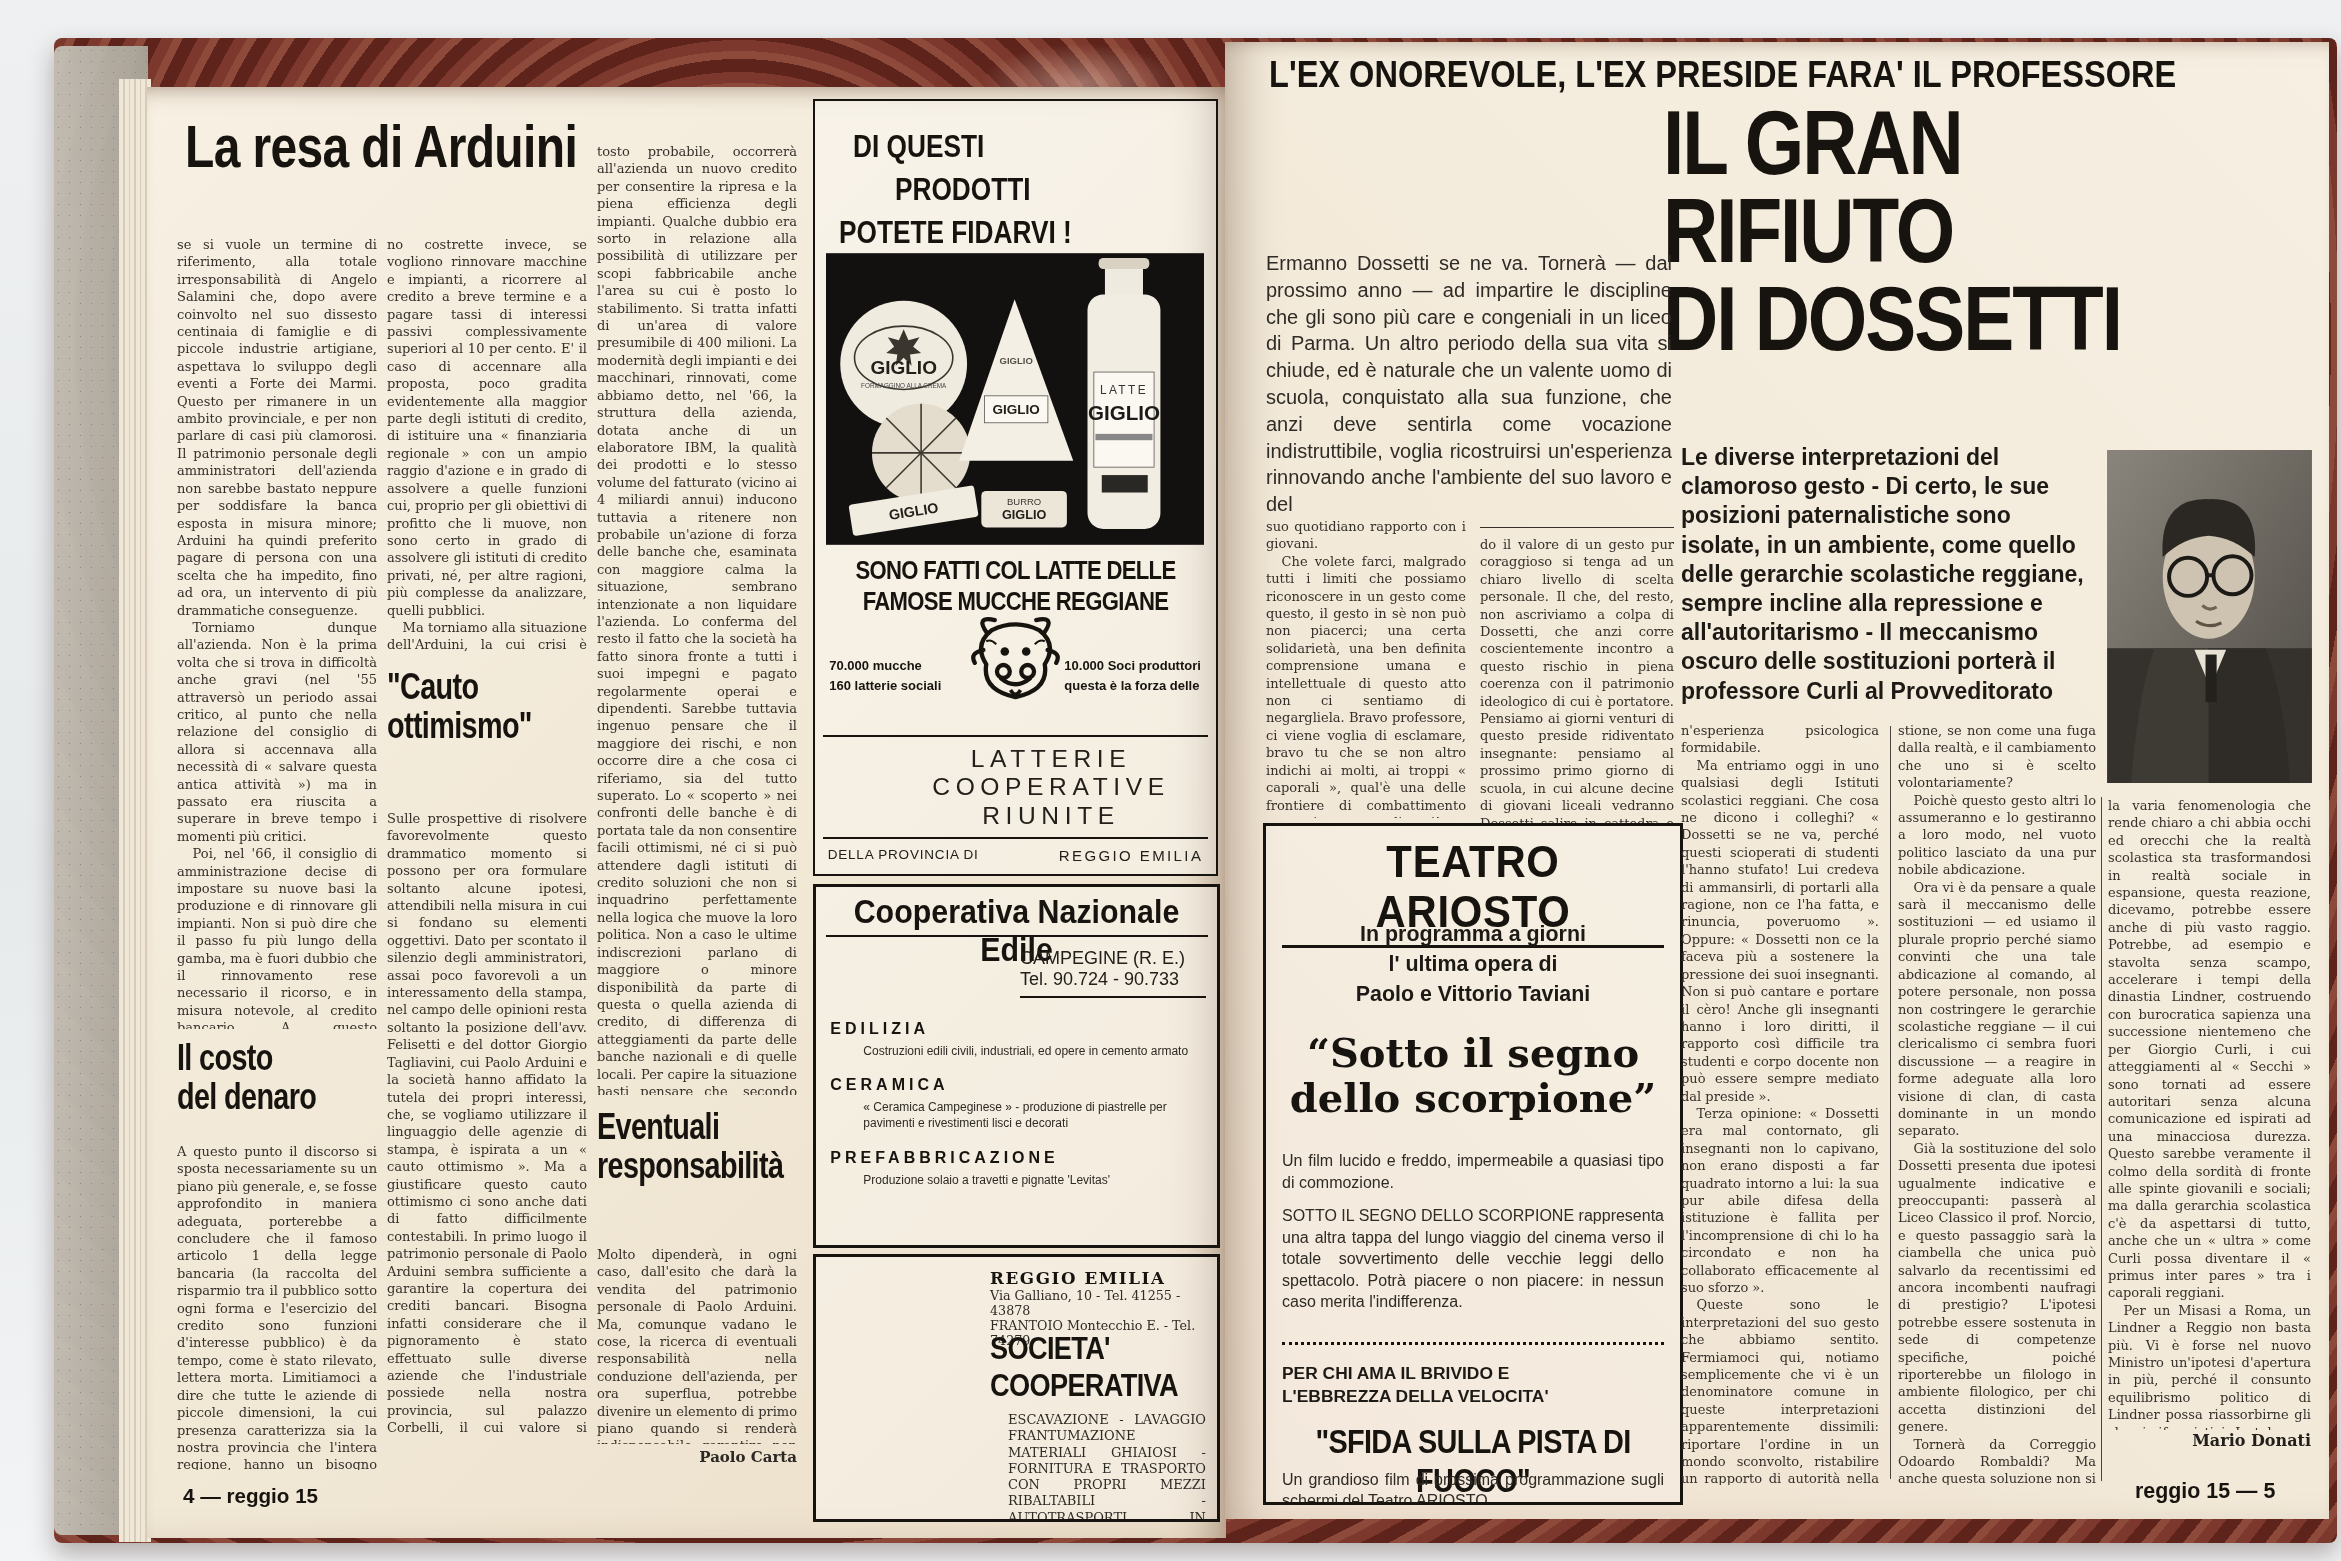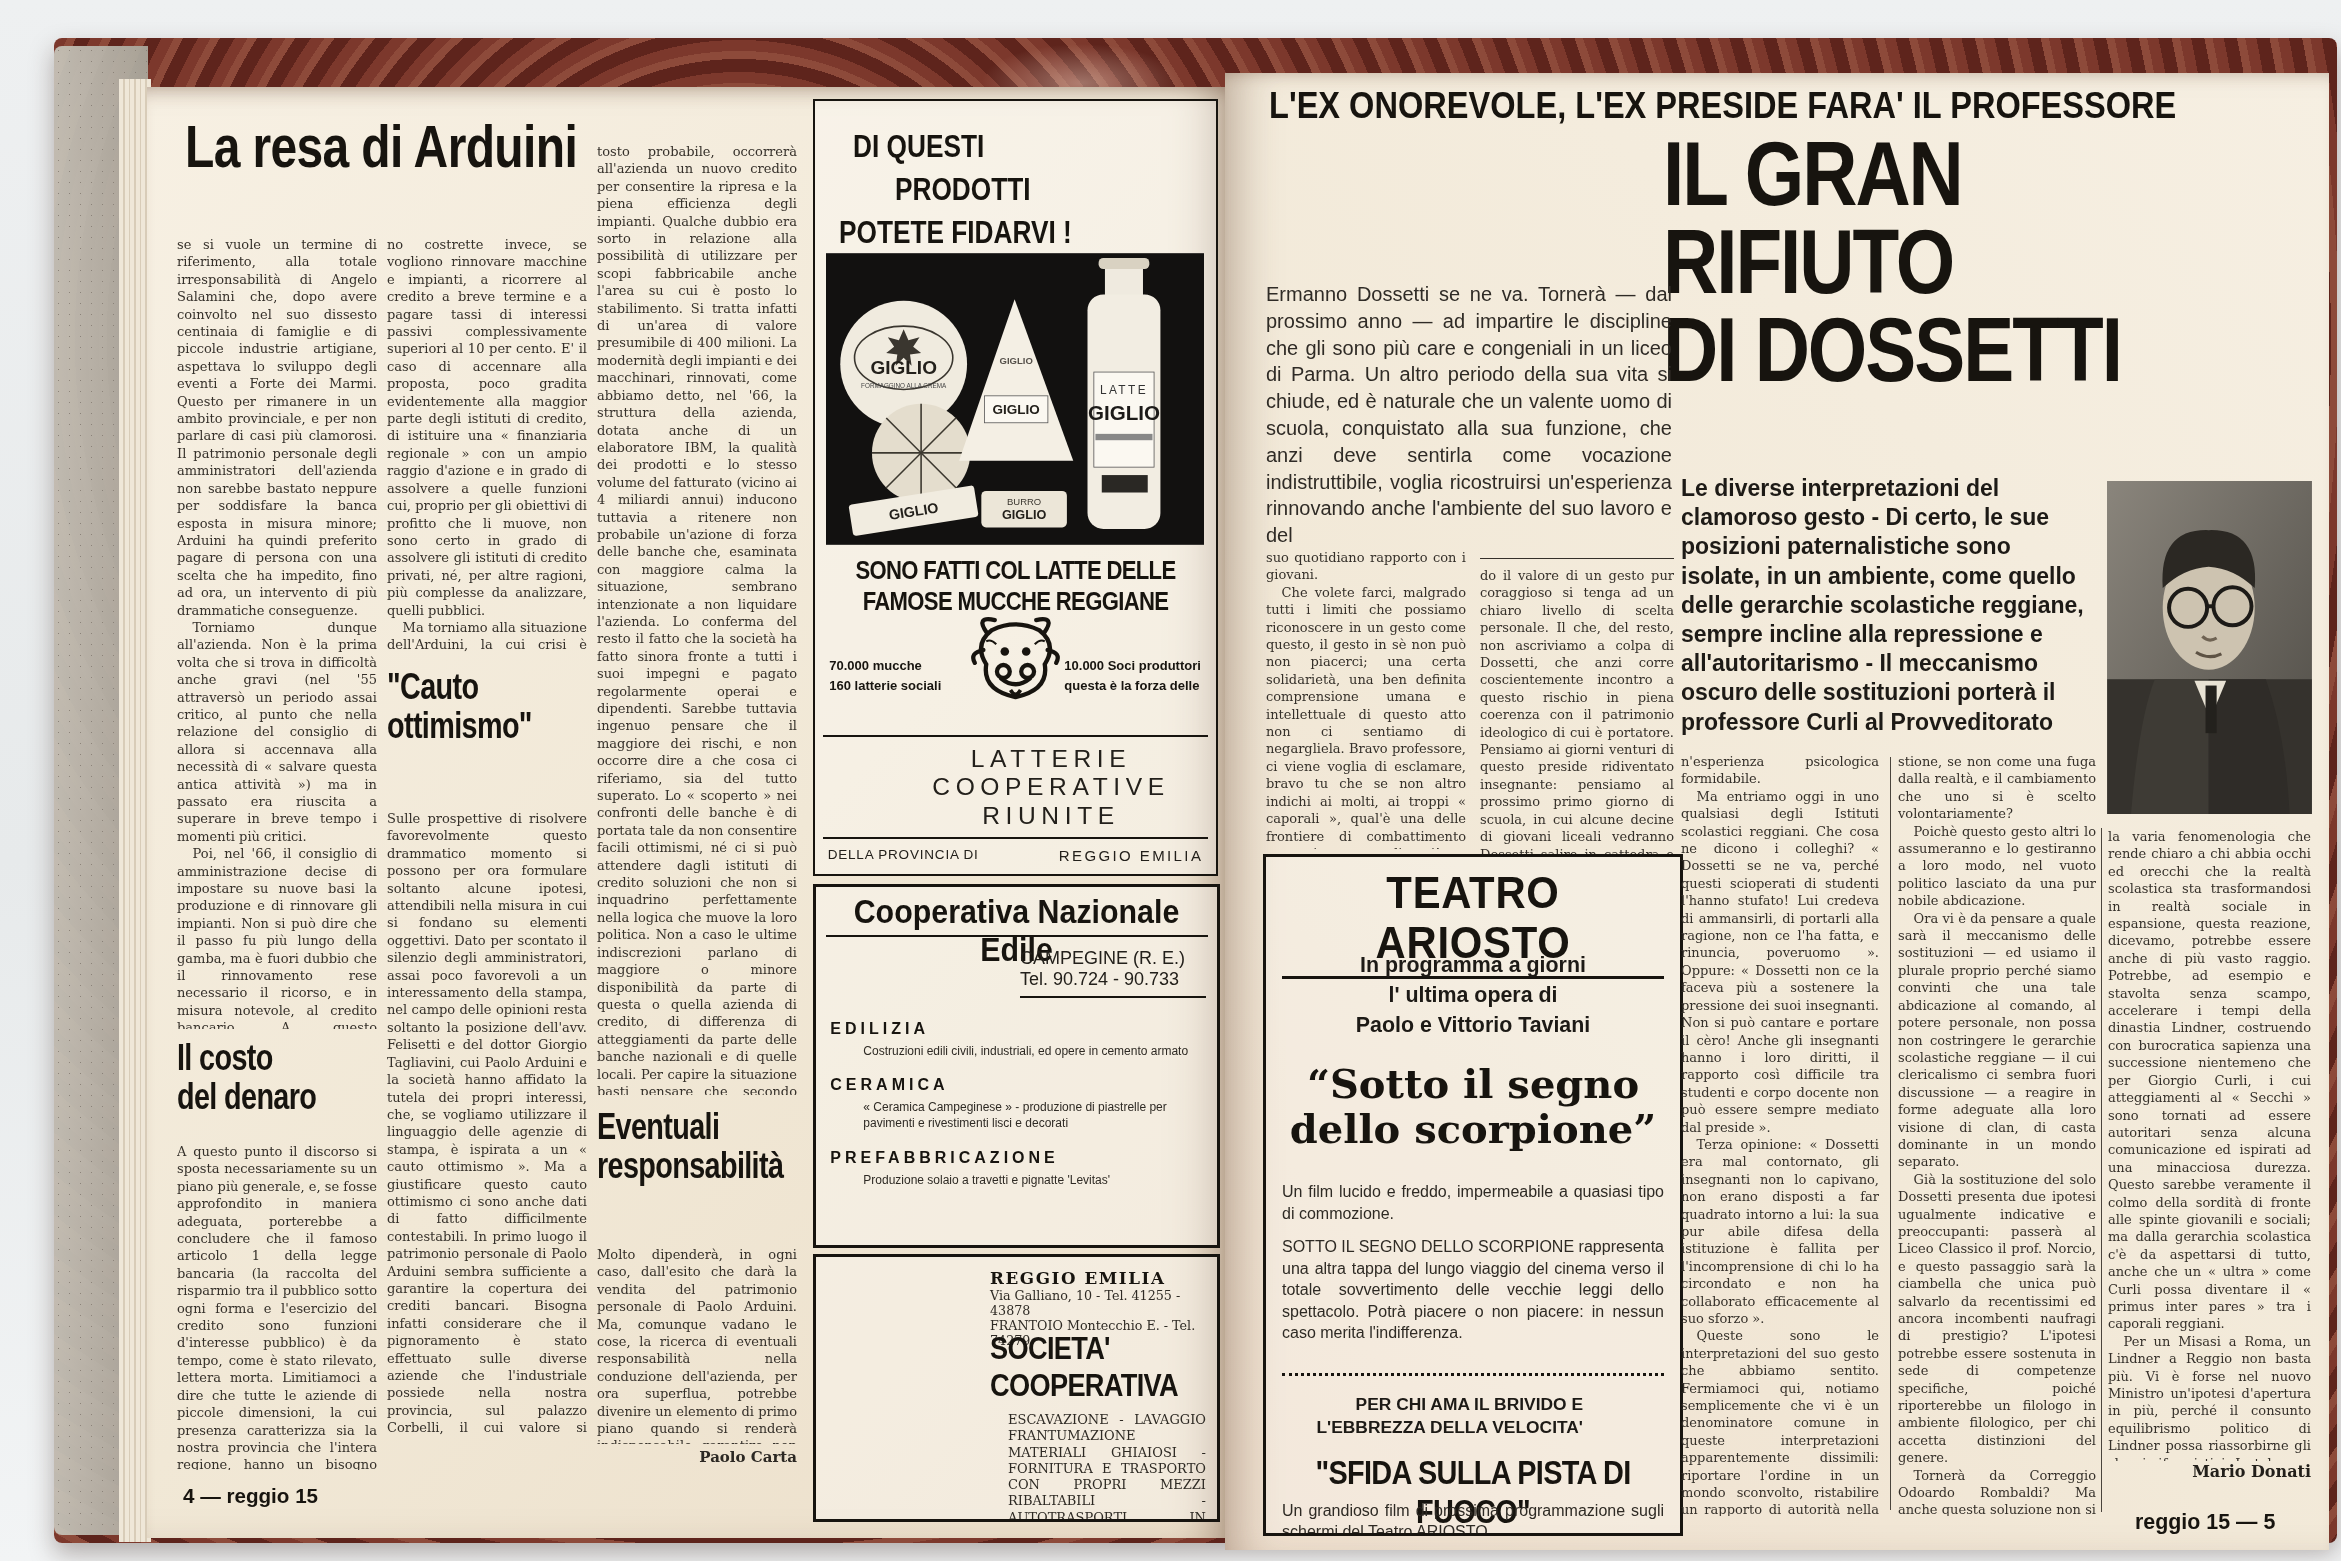--- a/index.html
+++ b/index.html
@@ -29,21 +29,21 @@
     position:absolute;left:119px;top:79px;width:32px;height:1463px;
     background:repeating-linear-gradient(90deg,#efe7d8 0 4px,#d8ccb8 4px 5.6px);
   }
   .page{position:absolute;overflow:hidden;}
   .page-left{
     left:147px;top:87px;width:1079px;height:1451px;
     background:linear-gradient(135deg,#f7f0e3 0%,#f1e8d6 55%,#ecdfca 100%);
     box-shadow:inset -36px 0 48px -28px rgba(90,55,35,.5), inset 0 14.3px 20px -14.3px rgba(90,55,35,.45);
   }
   .page-right{
-    left:1225px;top:73px;width:1104px;height:1477px;
+    left:1225px;top:42px;width:1104px;height:1477px;
     background:linear-gradient(225deg,#f6efe2 0%,#f2e9d8 60%,#efe0cf 100%);
     box-shadow:inset 36px 0 48px -28px rgba(90,55,35,.4), inset 0 11px 17.4px -12.7px rgba(90,55,35,.35);
   }
   
   .cond{font-family:"Liberation Sans",sans-serif;font-weight:700;transform:scaleX(.8);transform-origin:left top;letter-spacing:-0.8px;color:#17140f;}
   .preline{white-space:pre-line;}
   .serifcol{font-family:"DejaVu Serif",serif;font-size:13px;line-height:1.34;text-align:justify;color:#35302a;position:absolute;overflow:hidden;}
   .serifcol p{margin:0;}
   .serifcol p + p{text-indent:1.2em;}
   .sanslead{font-family:"Liberation Sans",sans-serif;}
@@ -255,21 +255,21 @@
       <div style="text-align:center;font-size:44px;font-weight:700;letter-spacing:0.8px;color:#17140f;transform:scaleX(.95);transform-origin:center top;">TEATRO ARIOSTO</div>
     </div>
     <div class="teatro-inner preline" style="top:205px;text-align:center;font-family:'DejaVu Serif',serif;font-weight:700;font-size:40px;line-height:1.12;color:#17140f;">“Sotto il segno
 dello scorpione”</div>
     <div class="teatro-inner preline" style="top:94px;text-align:center;font-size:21.4px;font-weight:700;line-height:1.4;color:#1d1a16;">In programma a giorni
 l' ultima opera di
 Paolo e Vittorio Taviani</div>
     <div class="teatro-inner sanslead" style="top:324px;font-size:16px;line-height:1.35;text-align:justify;color:#2e2a24;">Un film lucido e freddo, impermeabile a quasiasi tipo di commozione.</div>
     <div class="teatro-inner sanslead" style="top:379px;font-size:16px;line-height:1.35;text-align:justify;color:#2e2a24;">SOTTO IL SEGNO DELLO SCORPIONE rappresenta una altra tappa del lungo viaggio del cinema verso il totale sovvertimento delle vecchie leggi dello spettacolo. Potrà piacere o non piacere: in nessun caso merita l'indifferenza.</div>
     <div class="teatro-inner dotted" style="top:516px;"></div>
-    <div class="teatro-inner sanslead" style="top:536px;width:301px;font-size:17.4px;font-weight:700;line-height:1.35;color:#1d1a16;text-align:right;">PER CHI AMA IL BRIVIDO E L'EBBREZZA DELLA VELOCITA'</div>
+    <div class="teatro-inner sanslead" style="top:536px;width:301px;font-size:17.4px;font-weight:700;line-height:1.35;color:#1d1a16;">PER CHI AMA IL BRIVIDO E L'EBBREZZA DELLA VELOCITA'</div>
     <div class="teatro-inner cond" style="top:596px;text-align:center;font-size:34px;transform:scaleX(.85);transform-origin:center top;width:100%;left:0;">"SFIDA SULLA PISTA DI FUOCO"</div>
     <div class="teatro-inner sanslead" style="top:644px;font-size:16px;line-height:1.3;text-align:justify;color:#2e2a24;">Un grandioso film di prossima programmazione sugli schermi del Teatro ARIOSTO.</div>
   </div>
 
   <div class="serifcol" style="left:456px;top:680px;width:198px;height:763px;">
       <p>n'esperienza psicologica formidabile.</p>
       <p>Ma entriamo oggi in uno qualsiasi degli Istituti scolastici reggiani. Che cosa ne dicono i colleghi? « Dossetti se ne va, perché questi scioperati di studenti l'hanno stufato! Lui credeva di ammansirli, di portarli alla ragione, non ce l'ha fatta, e rinuncia, poveruomo ». Oppure: « Dossetti non ce la faceva più a sostenere la pressione dei suoi insegnanti. Non si può cantare e portare il cèro! Anche gli insegnanti hanno i loro diritti, il rapporto così difficile tra studenti e corpo docente non può essere sempre mediato dal preside ».</p>
       <p>Terza opinione: « Dossetti era mal contornato, gli insegnanti non lo capivano, non erano disposti a far quadrato intorno a lui: la sua pur abile difesa della istituzione è fallita per l'incomprensione di chi lo ha circondato e non ha collaborato efficacemente al suo sforzo ».</p>
       <p>Queste sono le interpretazioni del suo gesto che abbiamo sentito. Fermiamoci qui, notiamo semplicemente che vi è un denominatore comune in queste interpretazioni apparentemente dissimili: riportare l'ordine in un mondo sconvolto, ristabilire un rapporto di autorità nella scuola. Poco importa se le formule che stanno dietro siano il dispotismo caporalesco o il paternalismo. E questa è forse l'unica cosa che Dossetti — nella tensione morale del suo gesto — non è riuscito a comprendere.</p>
     </div>

